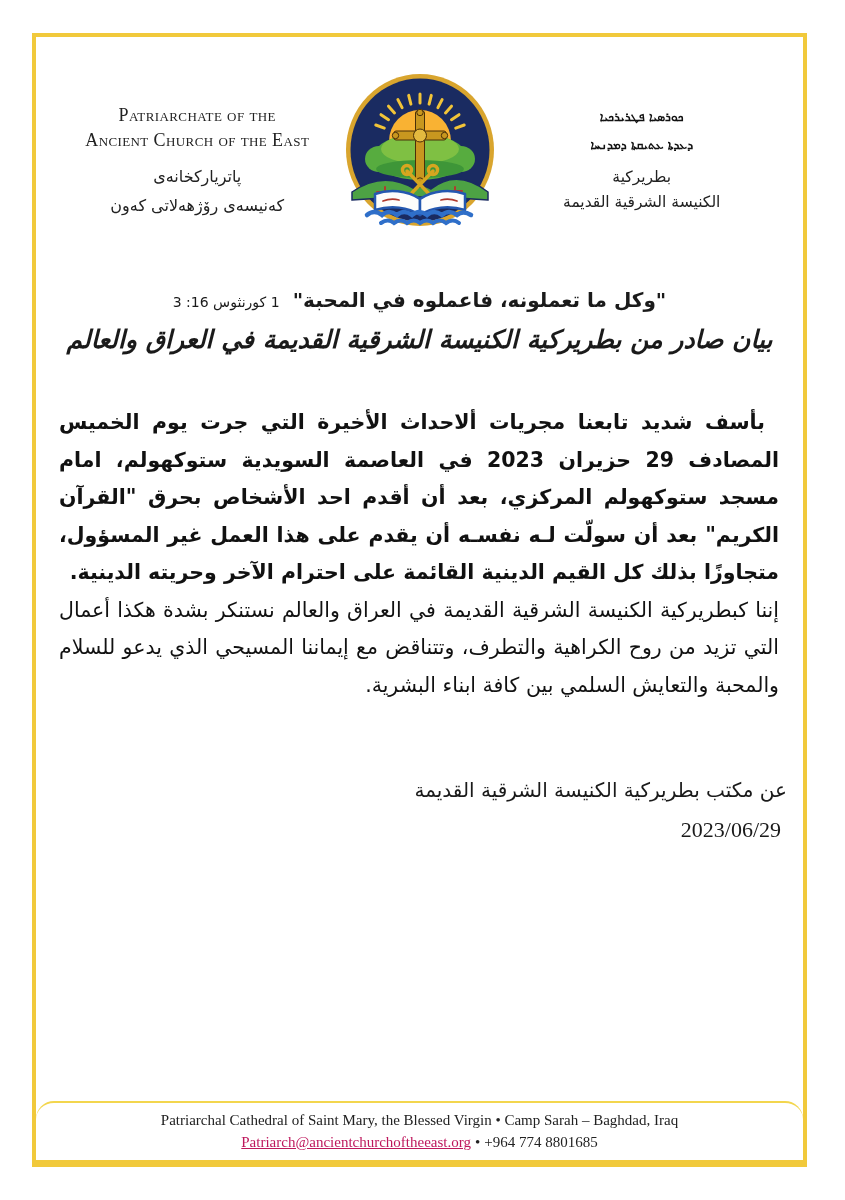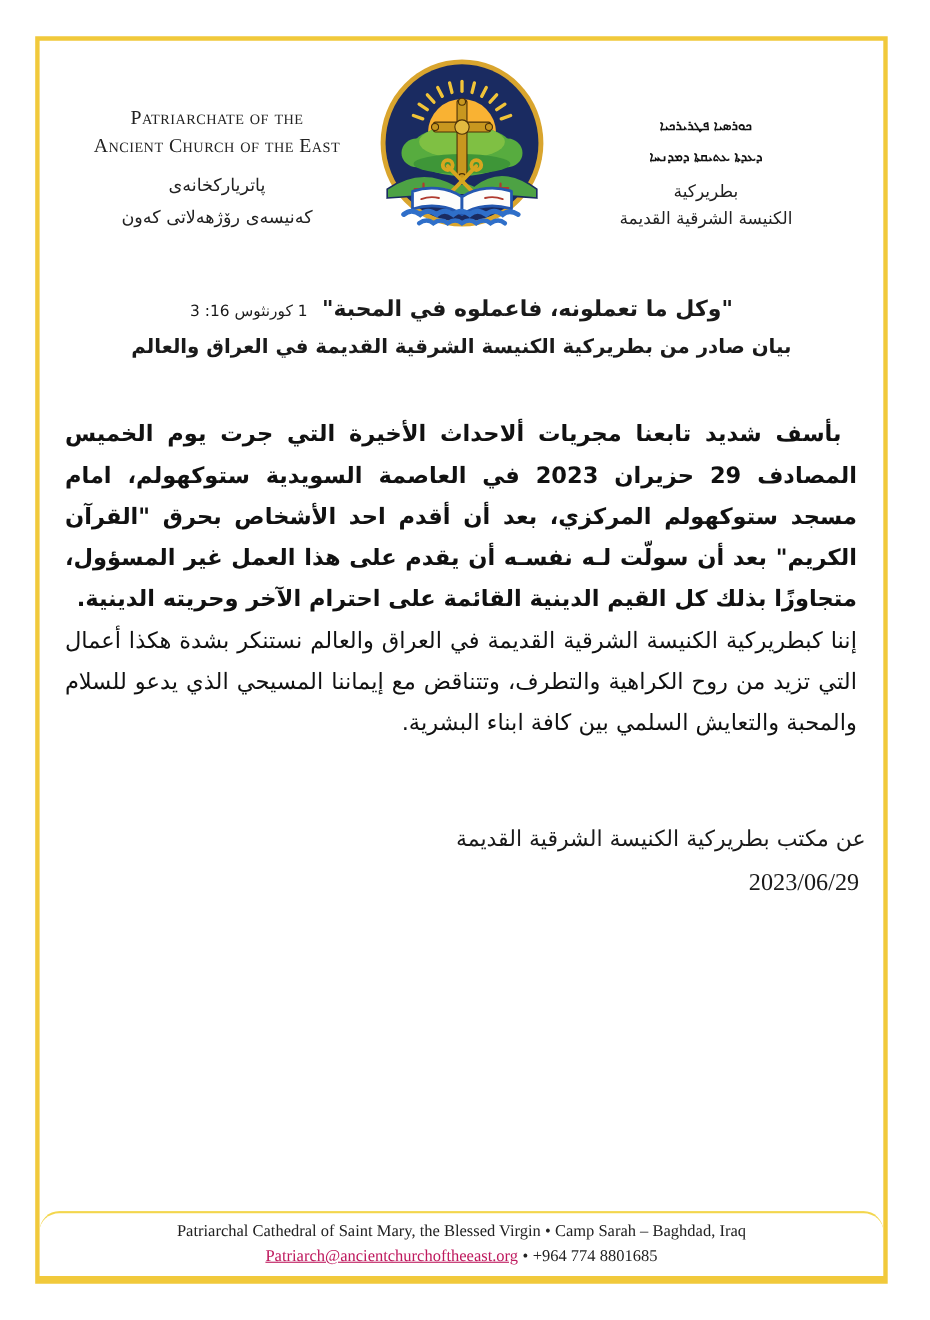--- a/index.html
+++ b/index.html
@@ -16,23 +16,23 @@
     left: 32px; top: 33px;
     width: 775px; height: 1134px;
     box-sizing: border-box;
     border: 4px solid #f1c93b;
     border-bottom-width: 7px;
     background: #ffffff;
   }
   
   .hdr {
     display: flex;
-    align-items: flex-end;
+    align-items: center;
     justify-content: space-between;
-    padding: 16px 14px 0 14px;
+    padding: 36px 14px 0 14px;
   }
   .hdr-left { flex: 1; text-align: center; padding-top: 18px; }
   .hdr-right { flex: 1; text-align: center; padding-top: 12px; }
   .hdr-logo { width: 150px; flex: 0 0 150px; }
   .en-name {
     font-family: "Liberation Serif", serif;
     font-variant: small-caps;
     font-size: 18px;
     line-height: 25px;
     letter-spacing: 0.4px;
@@ -64,23 +64,24 @@
     direction: rtl;
     text-align: center;
     margin-top: 56px;
     font-family: "DejaVu Sans", sans-serif;
   }
   .title-quote { font-size: 20px; font-weight: bold; }
   .title-ref { font-size: 14px; margin-right: 8px; }
   .title-subject {
     direction: rtl;
     text-align: center;
-    font-size: 18px;
+    font-size: 25px;
     font-weight: bold;
     margin-top: 13px;
+    font-style: italic;
   }
   
   .body-text {
     direction: rtl;
     text-align: justify;
     padding: 0 24px 0 23px;
     margin-top: 50px;
     font-size: 20.5px;
     line-height: 37.5px;
     color: #111;

